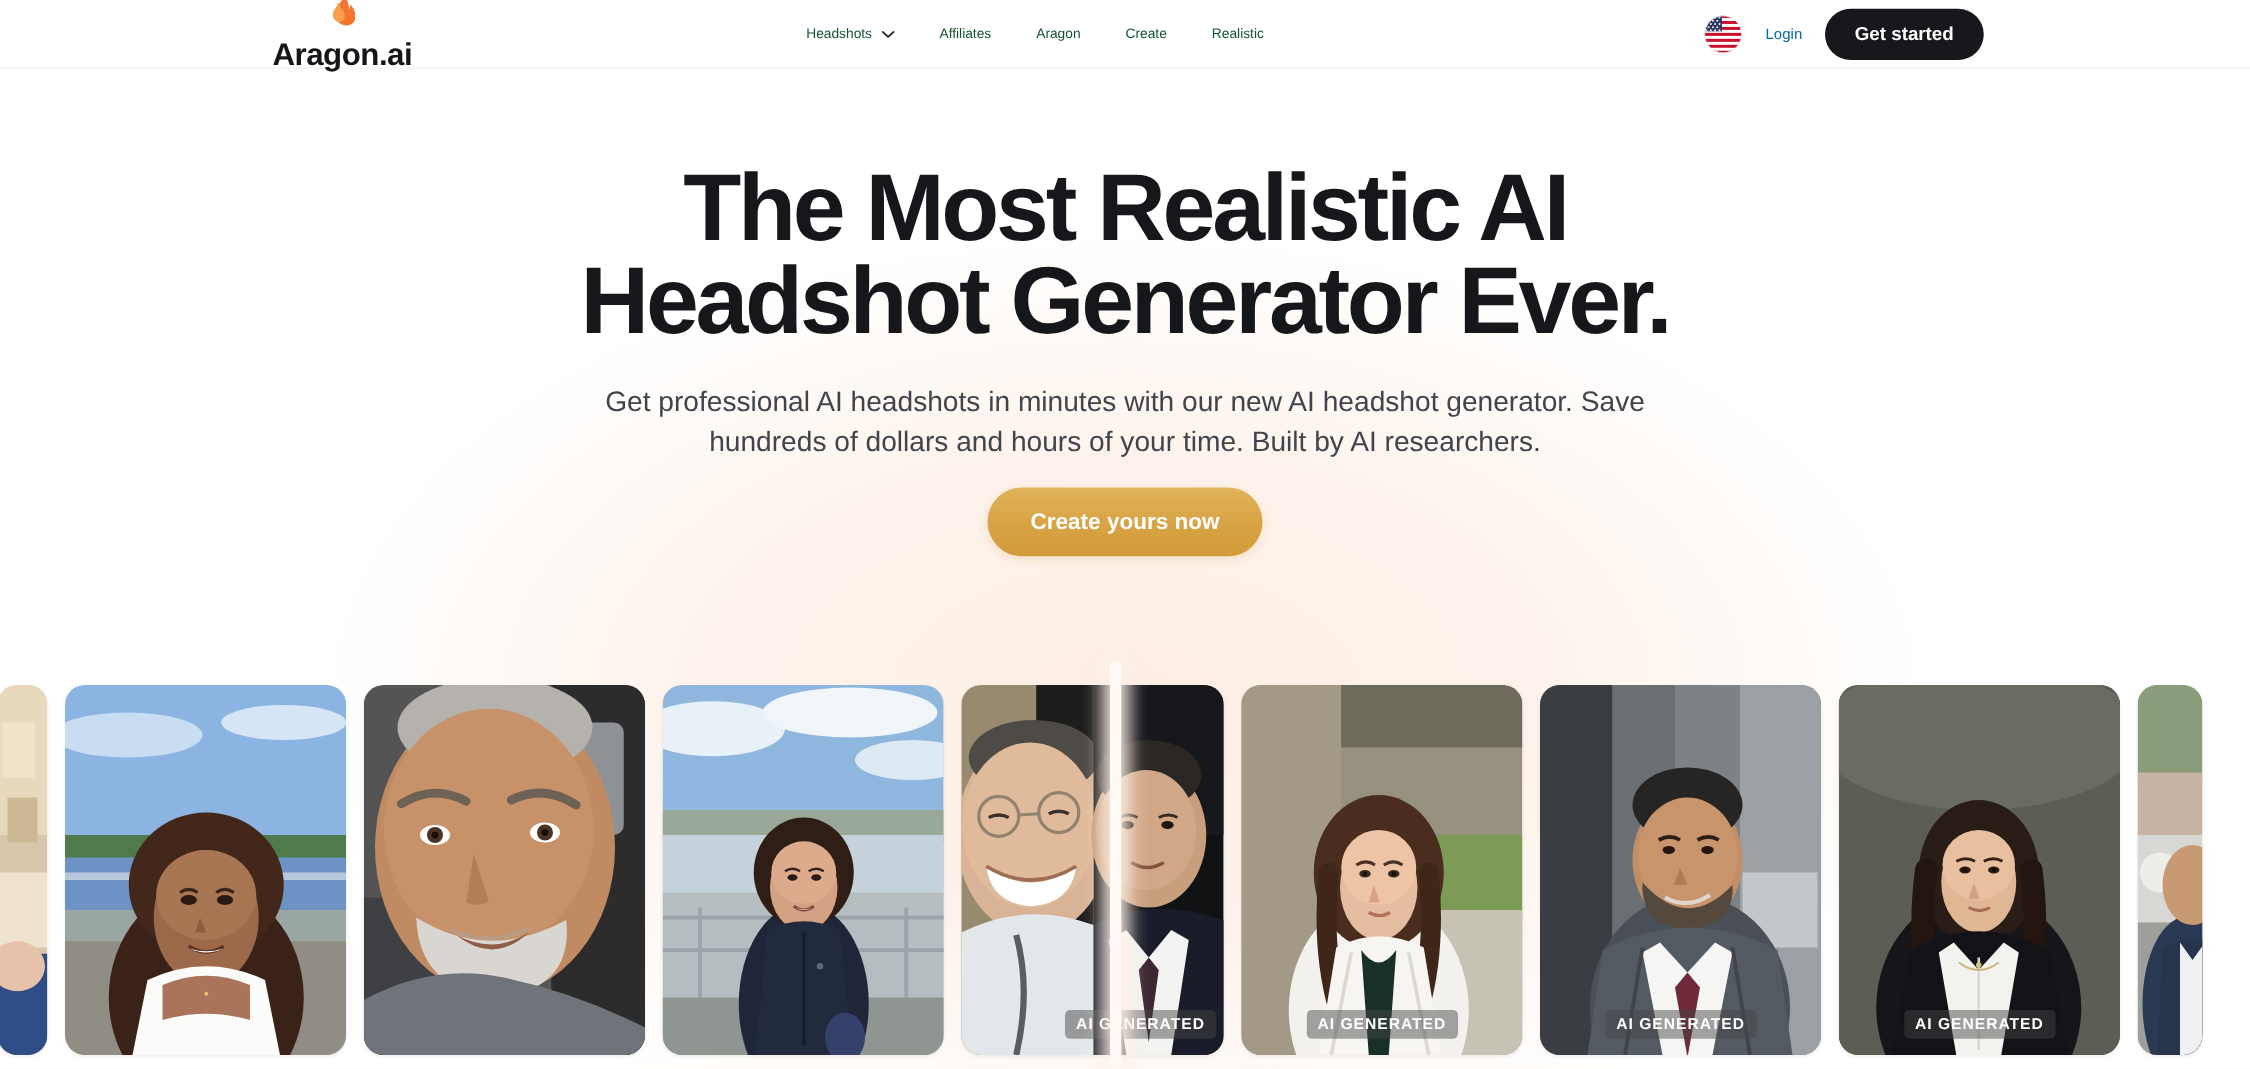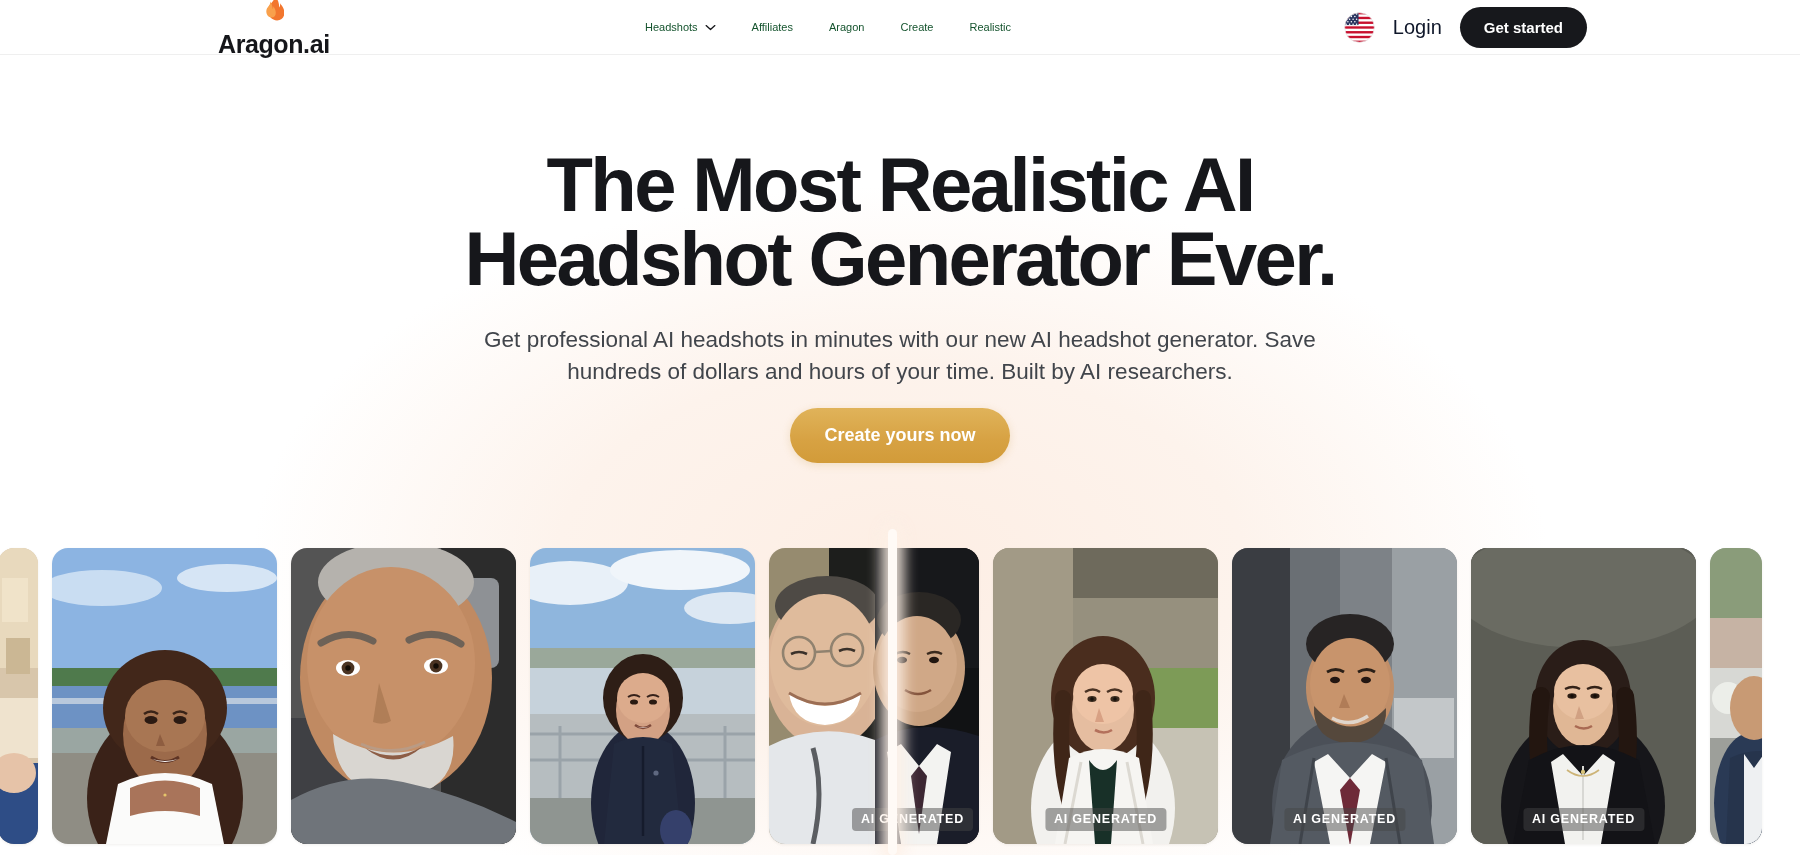--- a/index.html
+++ b/index.html
@@ -75,22 +75,22 @@
   }
   .flag {
     width: 31px; height: 31px;
     border-radius: 50%;
     overflow: hidden;
     display: block;
     cursor: pointer;
     flex: none;
   }
   .login-link {
-    font-size: 20px;
-    color: #0f172a;
+    font-size: 12px;
+    color: #0369a1;
     font-weight: 400;
     cursor: pointer;
     padding: 0 2px;
   }
   .get-started {
     background: #17181c;
     color: #ffffff;
     font-size: 15px;
     font-weight: 600;
     border: none;
@@ -115,21 +115,21 @@
     background: #fdf0e6;
     color: #ef8f3c;
     font-size: 14.5px;
     font-weight: 700;
     letter-spacing: 0.55px;
     padding: 7px 17px 8px;
     border-radius: 7px;
   }
 
   .headline {
-    margin-top: 22px;
+    margin-top: 4px;
     font-size: 76px;
     line-height: 0.98;
     font-weight: 700;
     letter-spacing: -2.6px;
     color: #16171b;
   }
   .headline .l2 { display: block; }
 
   .subhead {
     margin: 27px auto 0;

